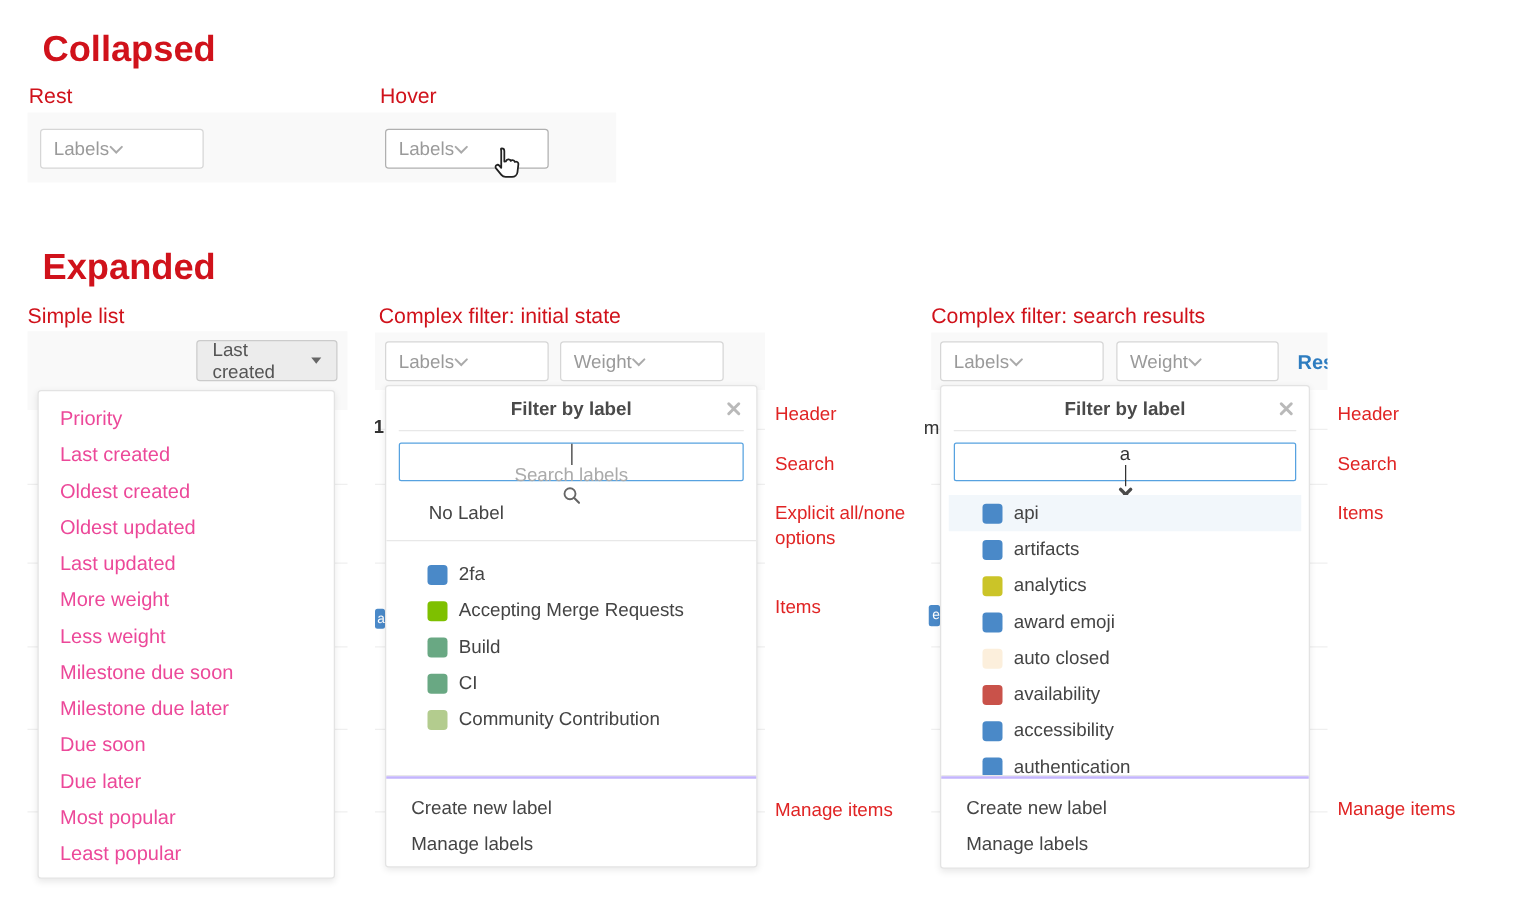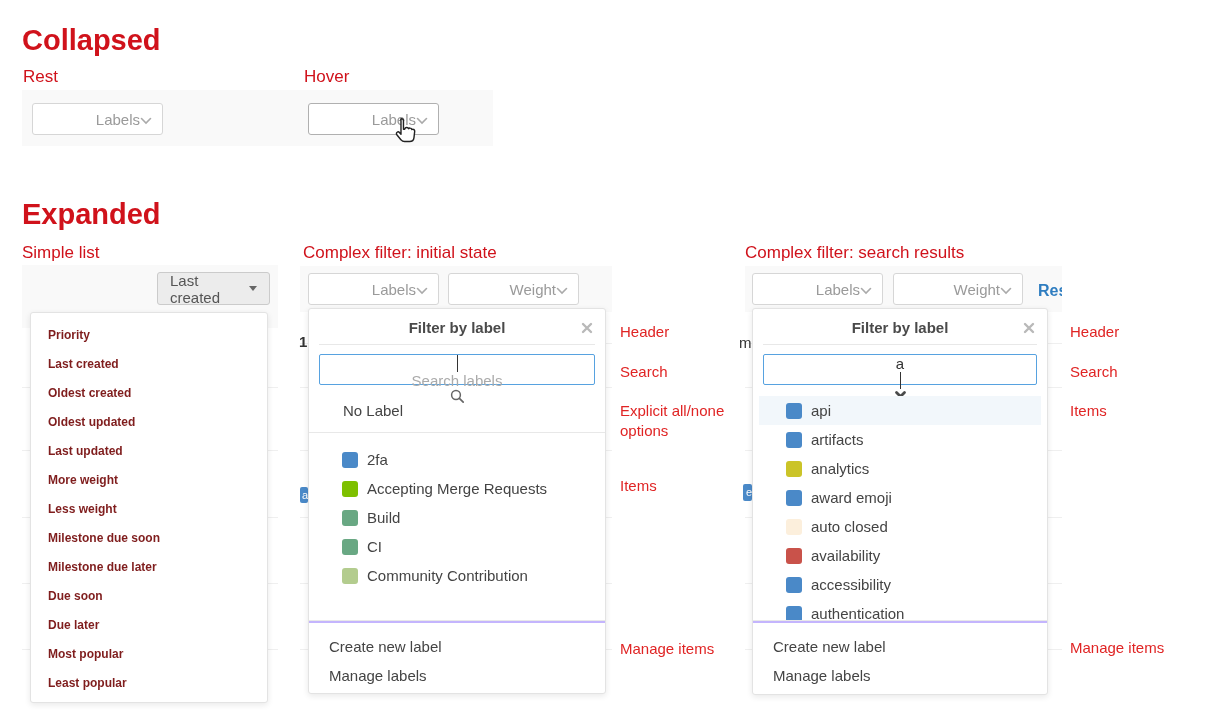--- a/index.html
+++ b/index.html
@@ -1,41 +1,41 @@
 <!DOCTYPE html>
 <html><head>
 <meta charset="utf-8">
 <style>
   * { margin:0; padding:0; box-sizing:border-box; }
   body { background:#fff; }
   .canvas{ position:relative; width:1218px; height:722px; background:#fff;
            font-family:"Liberation Sans", sans-serif; overflow:hidden; }
 
-  .red-h{ position:absolute; color:#d0121b; font-size:29px; font-weight:bold; }
+  .red-h{ position:absolute; color:#d0121b; font-size:29px; font-weight:bold;margin-left:12px; }
   .red-sub{ position:absolute; color:#d0121b; font-size:17px; }
   .ann{ position:absolute; color:#e02424; font-size:15px; line-height:20px; }
 
   .band{ position:absolute; background:#f9f9f9; }
   .mockline{ position:absolute; height:1px; background:#efefef; }
 
   .dd{ position:absolute; height:32px; background:#fff; border:1px solid #d6d6d6;
-       border-radius:3px; display:flex; align-items:center; justify-content:flex-end;
+       border-radius:3px; display:flex; align-items:center; justify-content:flex-start;
        padding:0 10px; font-size:15px; color:#9a9a9a; }
   .dd.hov{ border-color:#b0b0b0; }
 
   .btn-default{ position:absolute; height:33px; background:#ececec; border:1px solid #cbcbcb;
        border-radius:3px; color:#555; font-size:15px; display:flex; align-items:center;
        gap:7px; padding:0 12px; }
   .tri-down{ width:0; height:0; border-left:4px solid transparent; border-right:4px solid transparent;
        border-top:5px solid #666; }
 
   .panel{ position:absolute; background:#fff; border:1px solid #e3e3e3; border-radius:3px;
        box-shadow:0 2px 6px rgba(0,0,0,.09); z-index:3; }
 
-  .simple-item{ height:29px; line-height:29px; padding-left:17px; font-size:12px; color:#7f1d1d;font-weight:bold; }
+  .simple-item{ height:29px; line-height:29px; padding-left:17px; font-size:16px; color:#ec4899; }
 
   .panel-title{ position:absolute; left:0; right:0; top:10px; text-align:center;
        font-size:15px; font-weight:bold; color:#4a4a4a; }
   .close-x{ position:absolute; right:12px; top:11px; width:12px; height:12px; cursor:pointer; }
   .hdr-sep{ position:absolute; left:10px; right:10px; top:35px; height:1px; background:#e8e8e8; }
 
   .search-box{ position:absolute; left:10px; right:10px; top:45px; height:31px;
        border:1px solid #57a2e0; border-radius:2px; background:#fff;
        display:flex; align-items:center; padding:0 10px; font-size:15px;flex-direction:column; }
   .placeholder{ color:#aaa; }

